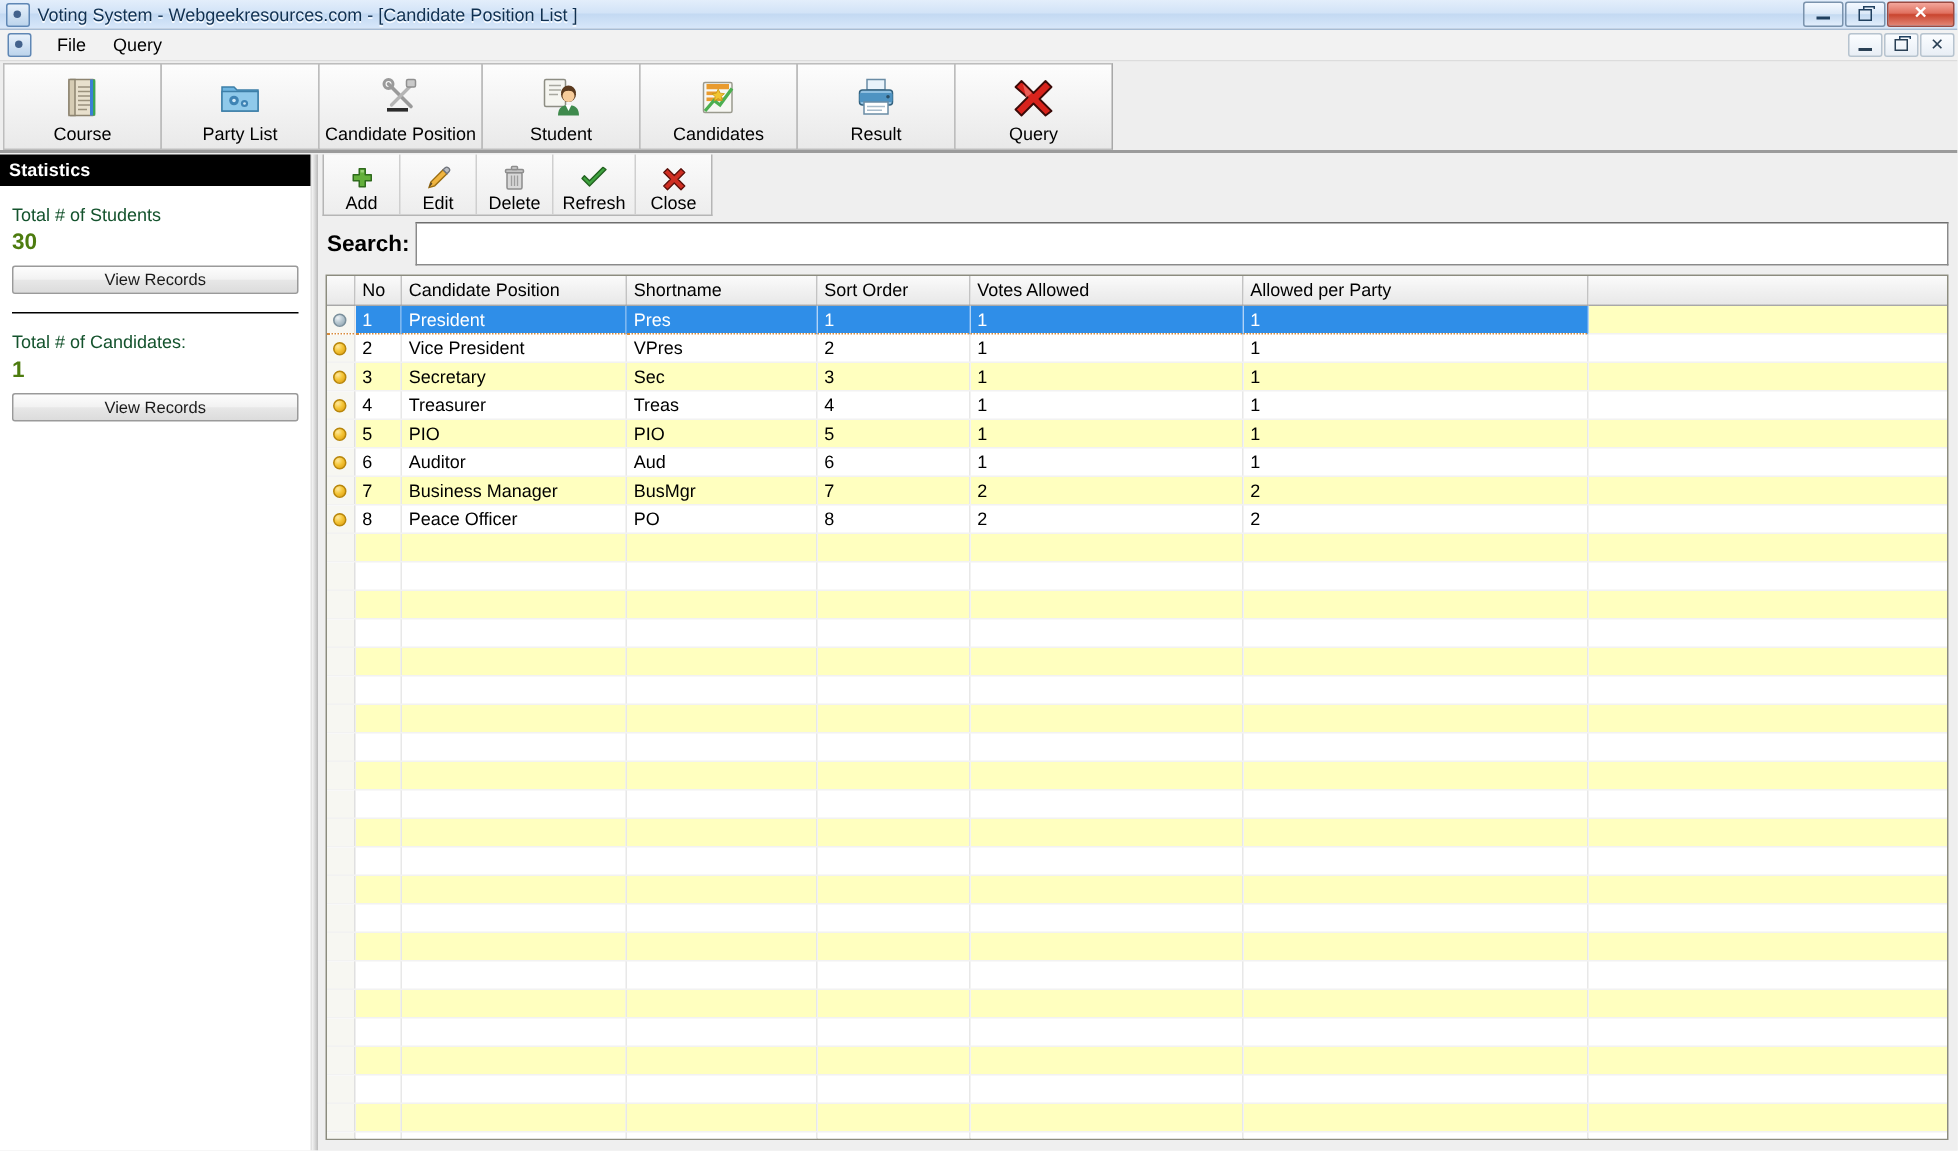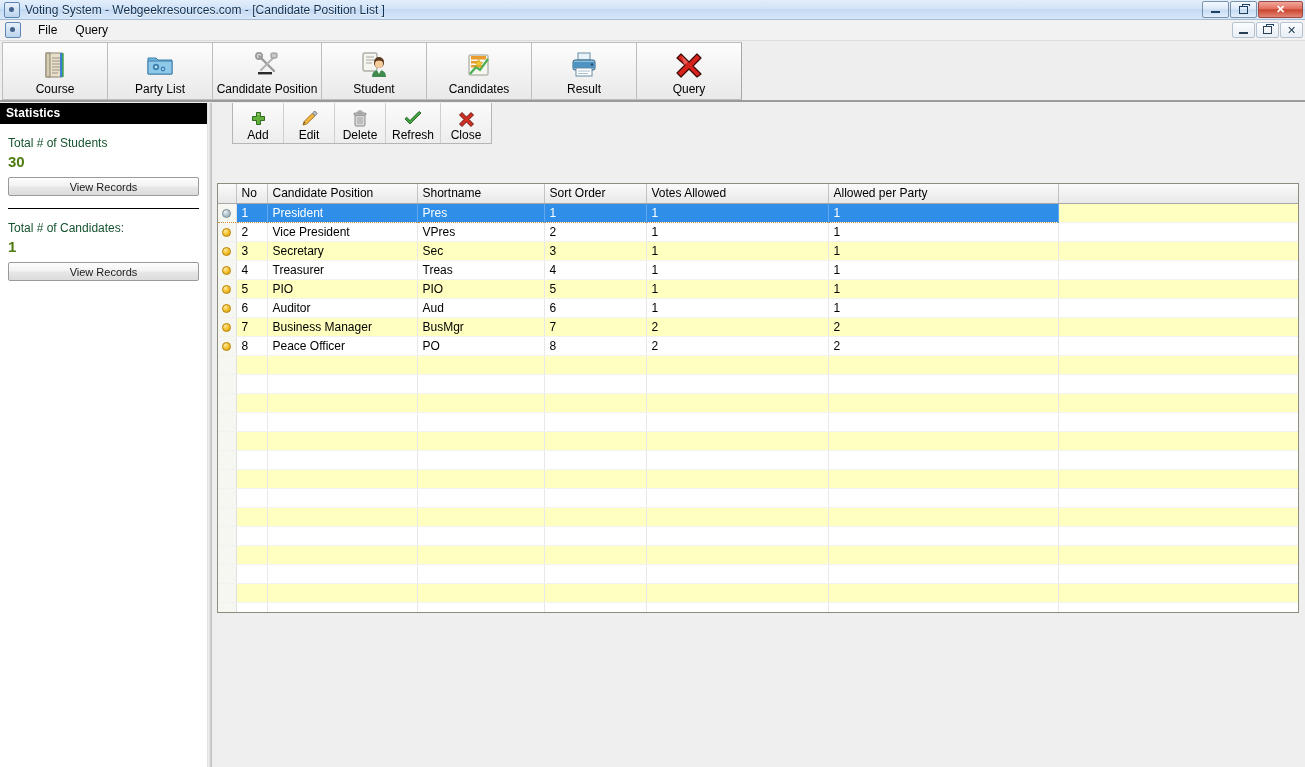--- a/index.html
+++ b/index.html
@@ -261,21 +261,21 @@
     left: 212px; top: 103px;
     width: 1093px;
     height: 664px;
     background: #efefef;
     box-sizing: border-box;
   }
 
   
   .inner-toolbar {
     position: absolute;
-    left: 20px; top: 0px;
+    left: 3px; top: 0px;
     display: flex;
     align-items: stretch;
     height: 41px;
     border: 1px solid #b5b5b5;
     border-top: none;
     background: linear-gradient(to bottom, #fbfbfb, #ededed);
     box-sizing: border-box;
   }
   .itb-btn {
     border-right: 1px solid #cfcfcf;
@@ -329,21 +329,21 @@
     padding: 2px 4px;
     box-sizing: border-box;
     outline: none;
   }
 
   
   .grid-wrap {
     position: absolute;
     left: 5px; top: 80px;
     width: 1082px;
-    height: 430px;
+    height: 577px;
     border: 1px solid #8c8c7f;
     background: #ffffff;
     box-sizing: border-box;
     overflow: hidden;
   }
   table.grid {
     border-collapse: collapse;
     table-layout: fixed;
     width: 1080px;
     font-size: 12px;
@@ -654,20 +654,24 @@
       <div class="itb-btn">
         <span class="itb-icon">
           <svg width="17" height="17" viewBox="0 0 17 17">
             <path d="M4 1.5 L8.5 6 L13 1.5 L15.5 4 L11 8.5 L15.5 13 L13 15.5 L8.5 11 L4 15.5 L1.5 13 L6 8.5 L1.5 4 Z" fill="#cf2e22" stroke="#5d120c" stroke-width="0.9" stroke-linejoin="round"></path>
           </svg>
         </span>
         <span class="itb-label">Close</span>
       </div>
     </div>
 
+    <div class="search-row">
+      <span class="search-label">Search:</span>
+      <input class="search-input" type="text" placeholder="" style="">
+    </div>
 
     <div class="grid-wrap">
       <table class="grid">
         <colgroup>
           <col class="c-ind">
             <col class="c-no">
             <col class="c-pos">
             <col class="c-short">
           <col class="c-sort">
             <col class="c-votes">

